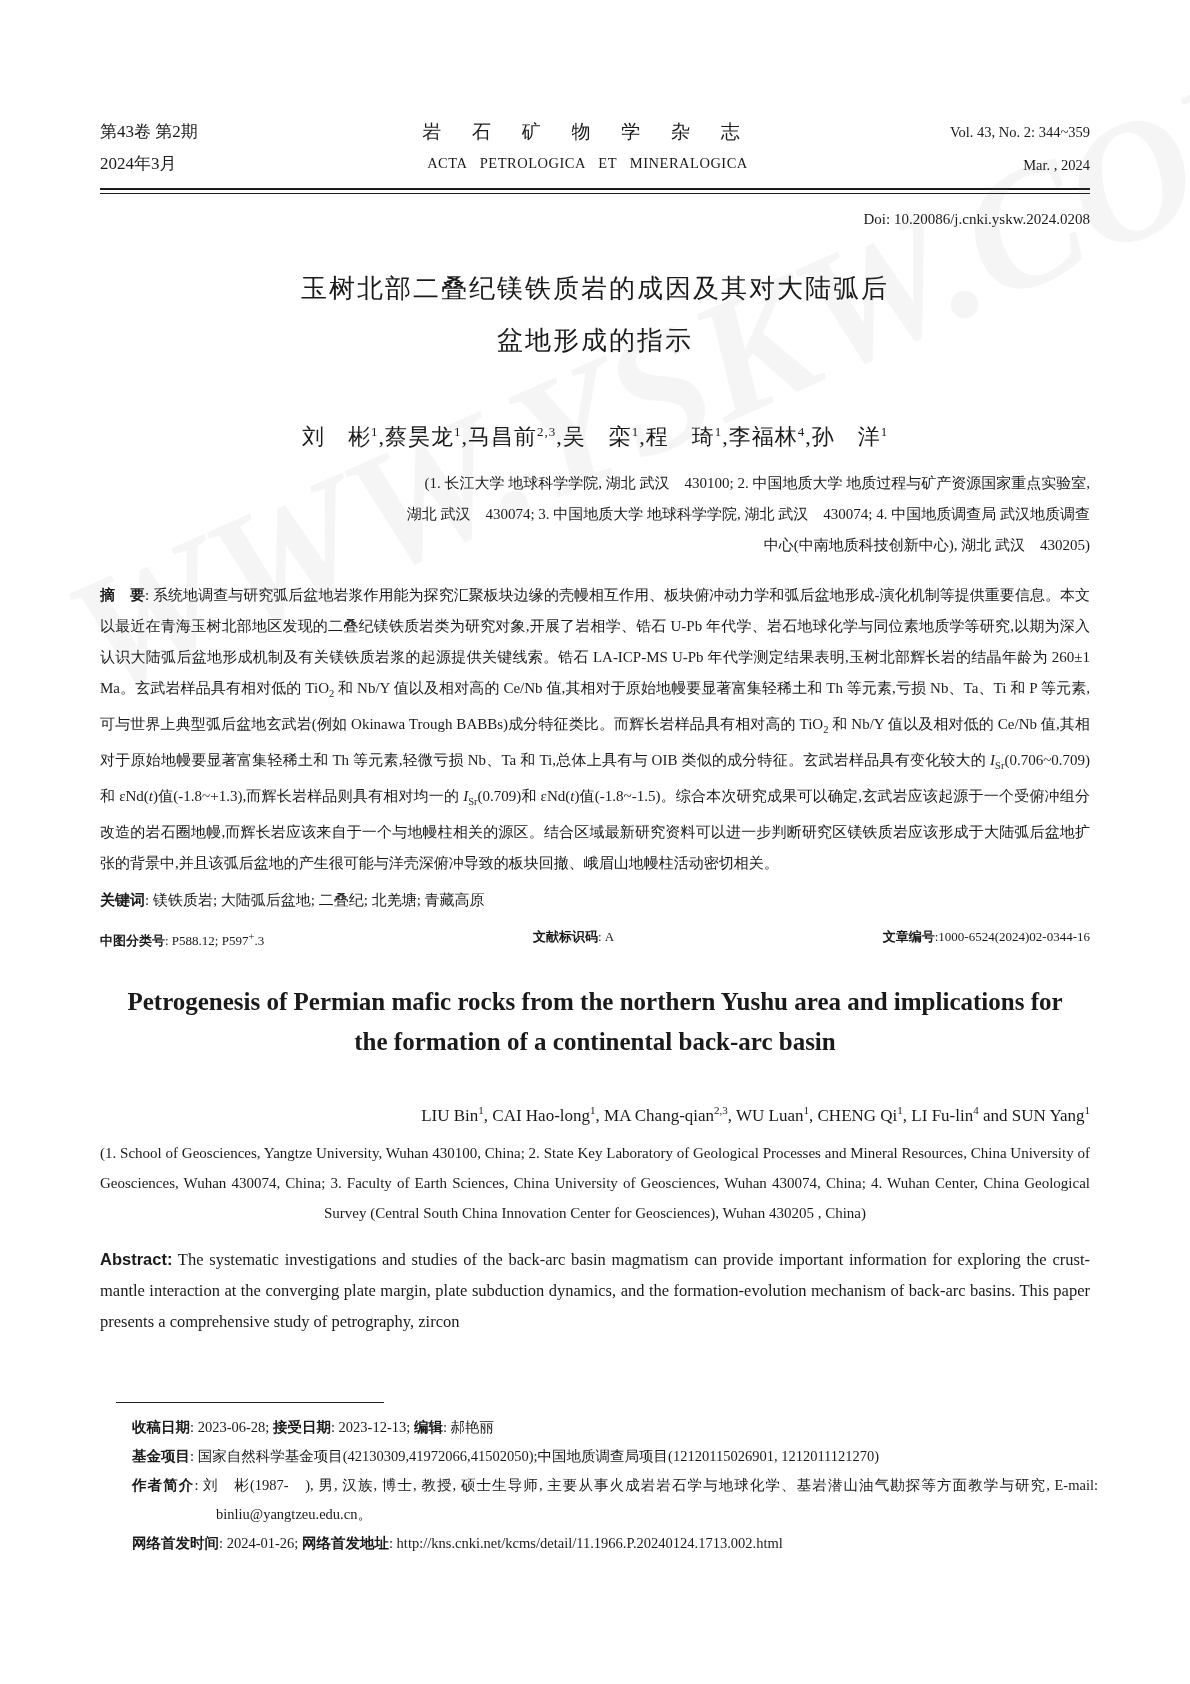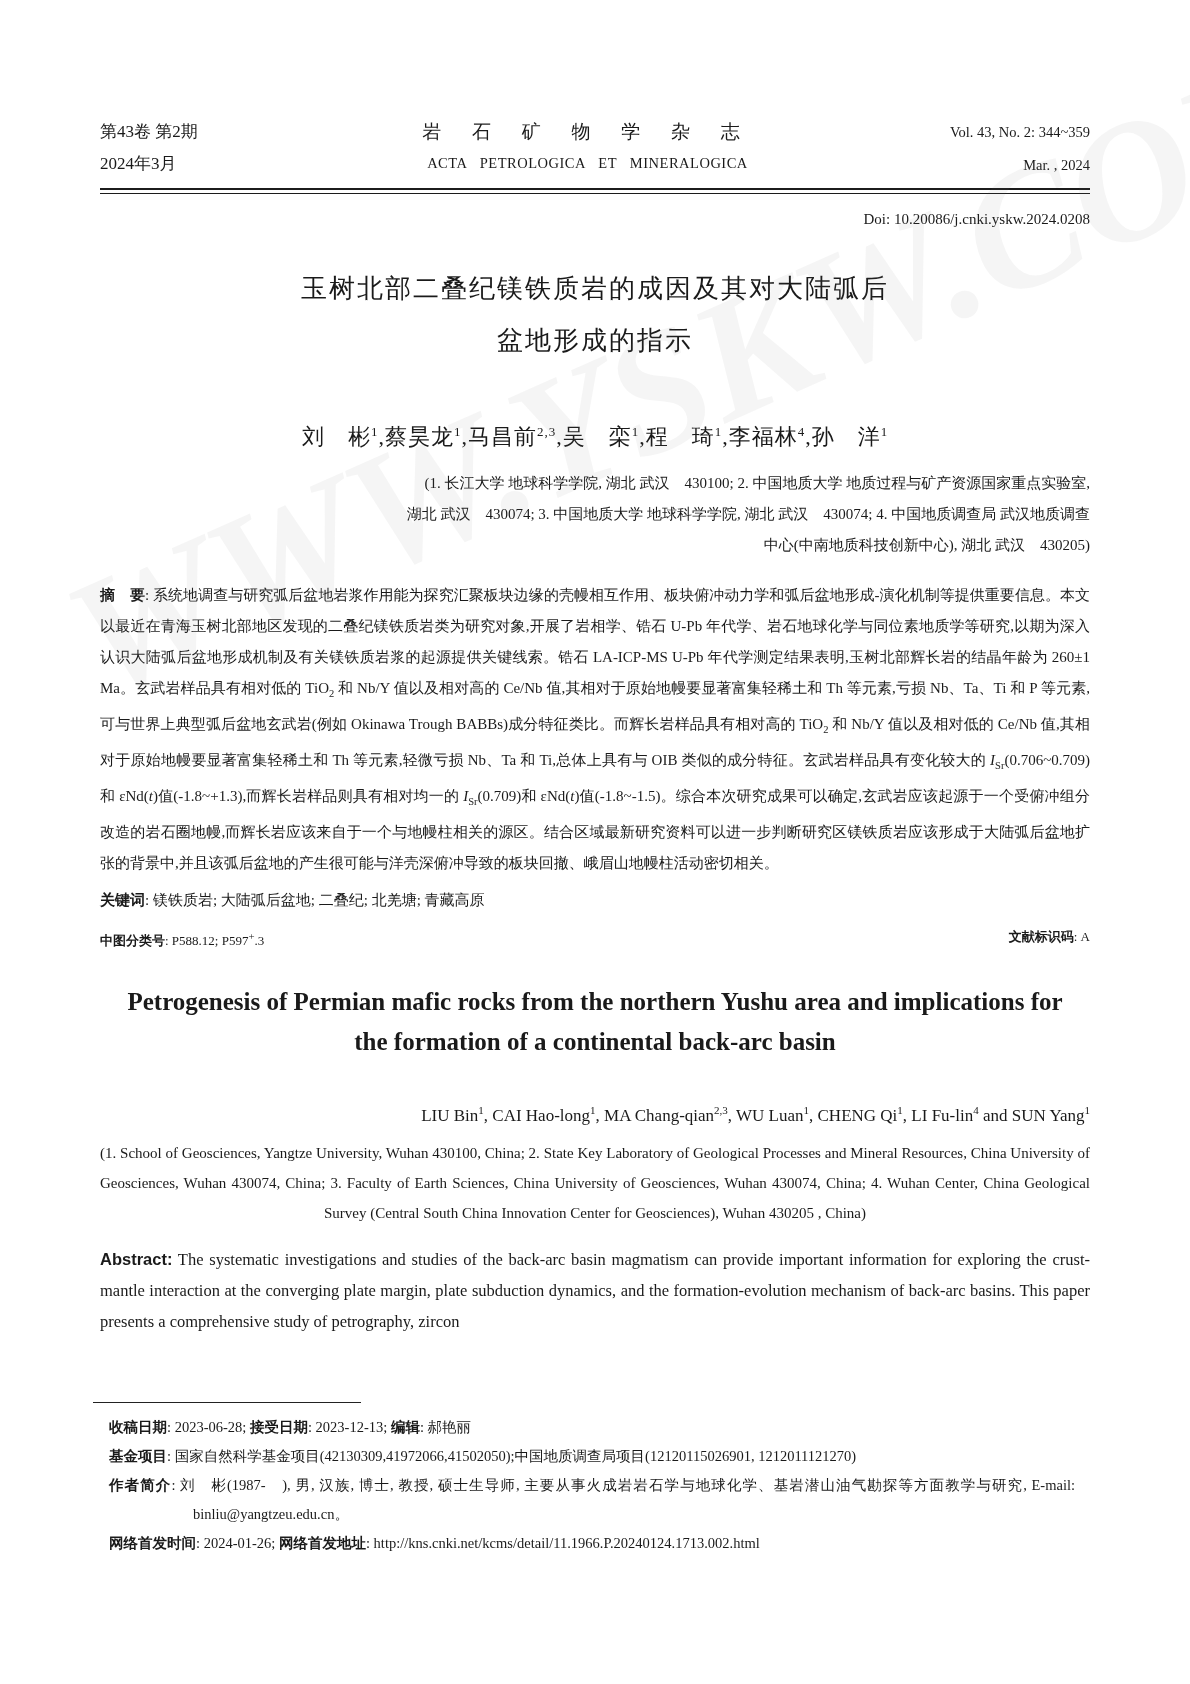--- a/index.html
+++ b/index.html
@@ -64,21 +64,21 @@
   .authors-en sup { font-size:11px; }
   .affil-en {
     margin-top:12px; font-size:15px; line-height:30px;
     text-align:justify; text-align-last:center;
   }
   .abstract-en {
     margin-top:16px; font-size:16.5px; line-height:31px; text-align:justify;
   }
 
   
-  .footnote { position:absolute; left:85px; top:1402px; width:990px; }
+  .footnote { position:absolute; left:108px; top:1402px; width:990px; }
   .fn-rule { width:268px; margin-left:8px; border-top:1.6px solid #222; }
   .fn-lines { margin-top:10px; }
   .fn-lines p {
     font-size:14.5px; line-height:29px;
     padding-left:108px; text-indent:-84px; margin-left:0;
     text-align:justify;
   }
 
   
   .watermark {
@@ -128,20 +128,21 @@
       <div>(1. 长江大学 地球科学学院, 湖北 武汉　430100; 2. 中国地质大学 地质过程与矿产资源国家重点实验室,</div>
       <div>湖北 武汉　430074; 3. 中国地质大学 地球科学学院, 湖北 武汉　430074; 4. 中国地质调查局 武汉地质调查</div>
       <div>中心(中南地质科技创新中心), 湖北 武汉　430205)</div>
     </div>
 
     <p class="abstract-cn"><b class="hei">摘　要</b>: 系统地调查与研究弧后盆地岩浆作用能为探究汇聚板块边缘的壳幔相互作用、板块俯冲动力学和弧后盆地形成-演化机制等提供重要信息。本文以最近在青海玉树北部地区发现的二叠纪镁铁质岩类为研究对象,开展了岩相学、锆石 U-Pb 年代学、岩石地球化学与同位素地质学等研究,以期为深入认识大陆弧后盆地形成机制及有关镁铁质岩浆的起源提供关键线索。锆石 LA-ICP-MS U-Pb 年代学测定结果表明,玉树北部辉长岩的结晶年龄为 260±1 Ma。玄武岩样品具有相对低的 TiO<sub>2</sub> 和 Nb/Y 值以及相对高的 Ce/Nb 值,其相对于原始地幔要显著富集轻稀土和 Th 等元素,亏损 Nb、Ta、Ti 和 P 等元素,可与世界上典型弧后盆地玄武岩(例如 Okinawa Trough BABBs)成分特征类比。而辉长岩样品具有相对高的 TiO<sub>2</sub> 和 Nb/Y 值以及相对低的 Ce/Nb 值,其相对于原始地幔要显著富集轻稀土和 Th 等元素,轻微亏损 Nb、Ta 和 Ti,总体上具有与 OIB 类似的成分特征。玄武岩样品具有变化较大的 <i>I</i><sub>Sr</sub>(0.706~0.709)和 εNd(<i>t</i>)值(-1.8~+1.3),而辉长岩样品则具有相对均一的 <i>I</i><sub>Sr</sub>(0.709)和 εNd(<i>t</i>)值(-1.8~-1.5)。综合本次研究成果可以确定,玄武岩应该起源于一个受俯冲组分改造的岩石圈地幔,而辉长岩应该来自于一个与地幔柱相关的源区。结合区域最新研究资料可以进一步判断研究区镁铁质岩应该形成于大陆弧后盆地扩张的背景中,并且该弧后盆地的产生很可能与洋壳深俯冲导致的板块回撤、峨眉山地幔柱活动密切相关。</p>
     <p class="keywords-cn"><b class="hei">关键词</b>: 镁铁质岩; 大陆弧后盆地; 二叠纪; 北羌塘; 青藏高原</p>
     <div class="class-row">
       <span class="cell"><b class="hei">中图分类号</b>: P588.12; P597<sup>+</sup>.3</span>
       <span class="cell"><b class="hei">文献标识码</b>: A</span>
+      <span class="cell"><b class="hei">文章编号</b>:1000-6524(2024)02-0344-16</span>
     </div>
 
     <h2 class="title-en">Petrogenesis of Permian mafic rocks from the northern Yushu area and implications for the formation of a continental back-arc basin</h2>
     <div class="authors-en">LIU Bin<sup>1</sup>,  CAI Hao-long<sup>1</sup>,  MA Chang-qian<sup>2,3</sup>,  WU Luan<sup>1</sup>,  CHENG Qi<sup>1</sup>,  LI Fu-lin<sup>4</sup> and SUN Yang<sup>1</sup></div>
     <p class="affil-en">(1. School of Geosciences,  Yangtze University,  Wuhan 430100,  China;  2. State Key Laboratory of Geological Processes and Mineral Resources,  China University of Geosciences,  Wuhan 430074,  China;  3. Faculty of Earth Sciences,  China University of Geosciences,  Wuhan 430074,  China;  4. Wuhan Center,  China Geological Survey (Central South China Innovation Center for Geosciences),  Wuhan 430205 ,  China)</p>
 
     <p class="abstract-en"><b class="hei">Abstract:</b> The systematic investigations and studies of the back-arc basin magmatism can provide important information for exploring the crust-mantle interaction at the converging plate margin,  plate subduction dynamics,  and the formation-evolution mechanism of back-arc basins.  This paper presents a comprehensive study of petrography,  zircon</p>
 
   </div>
 

